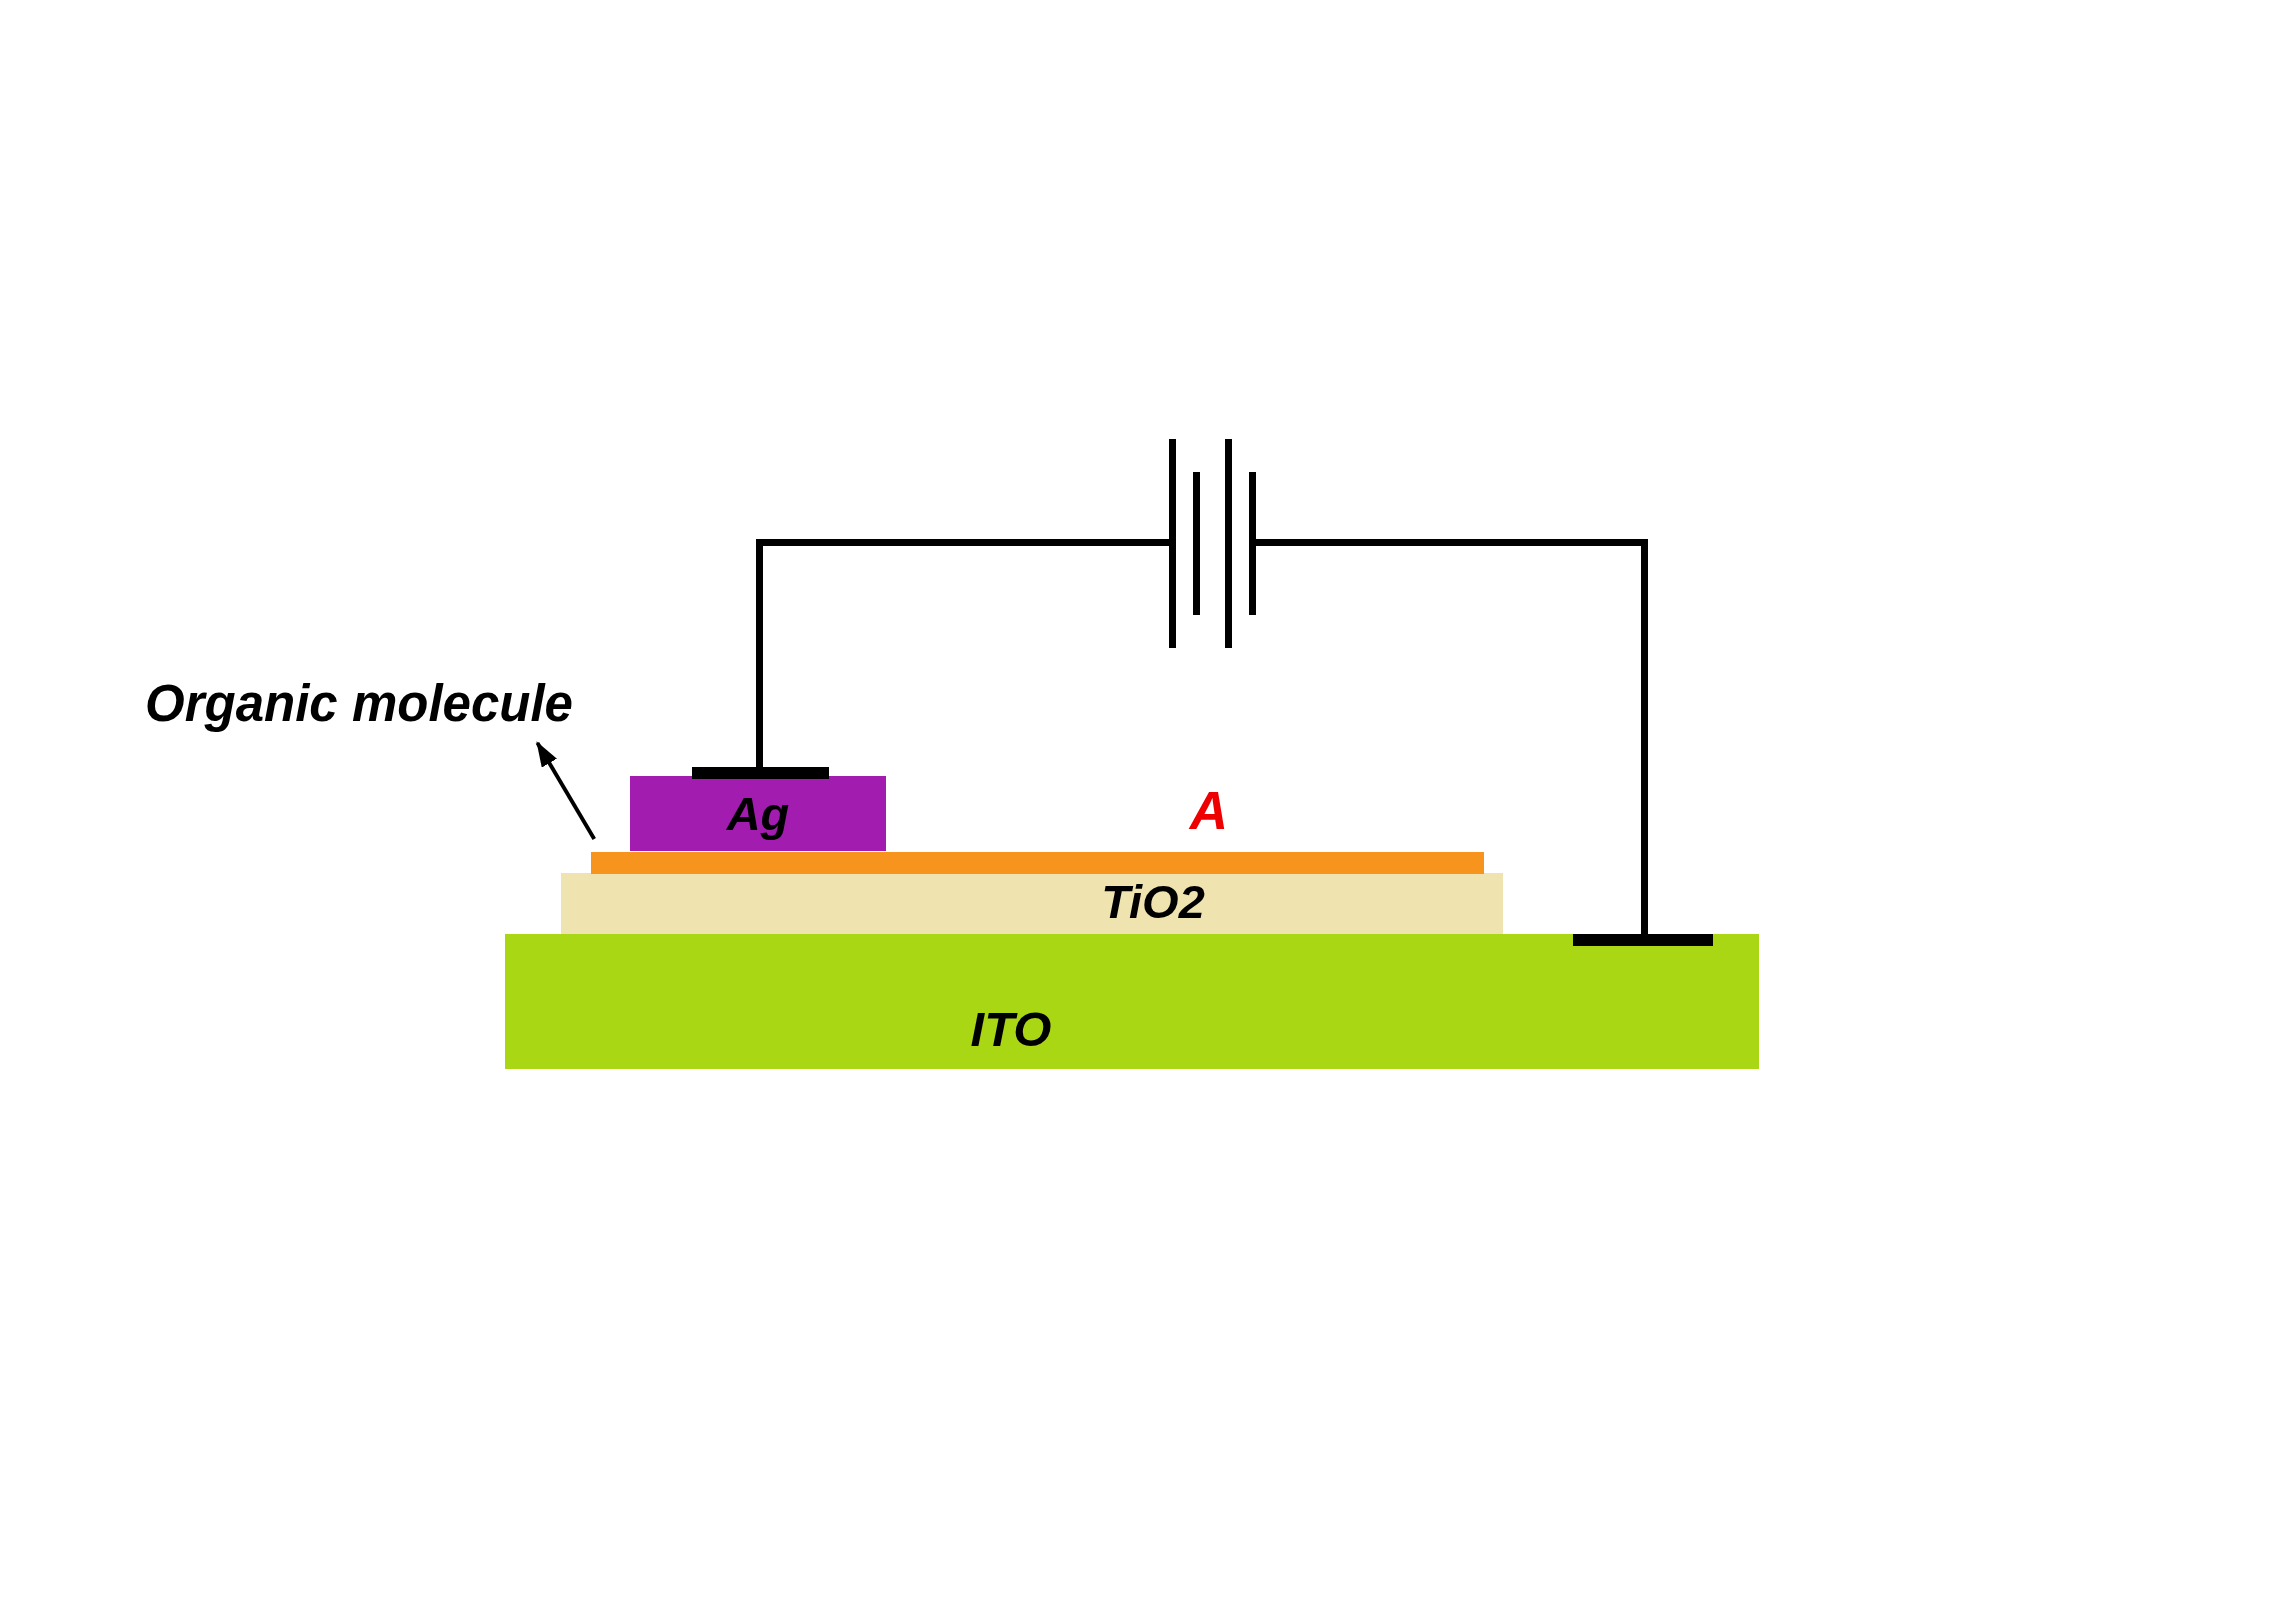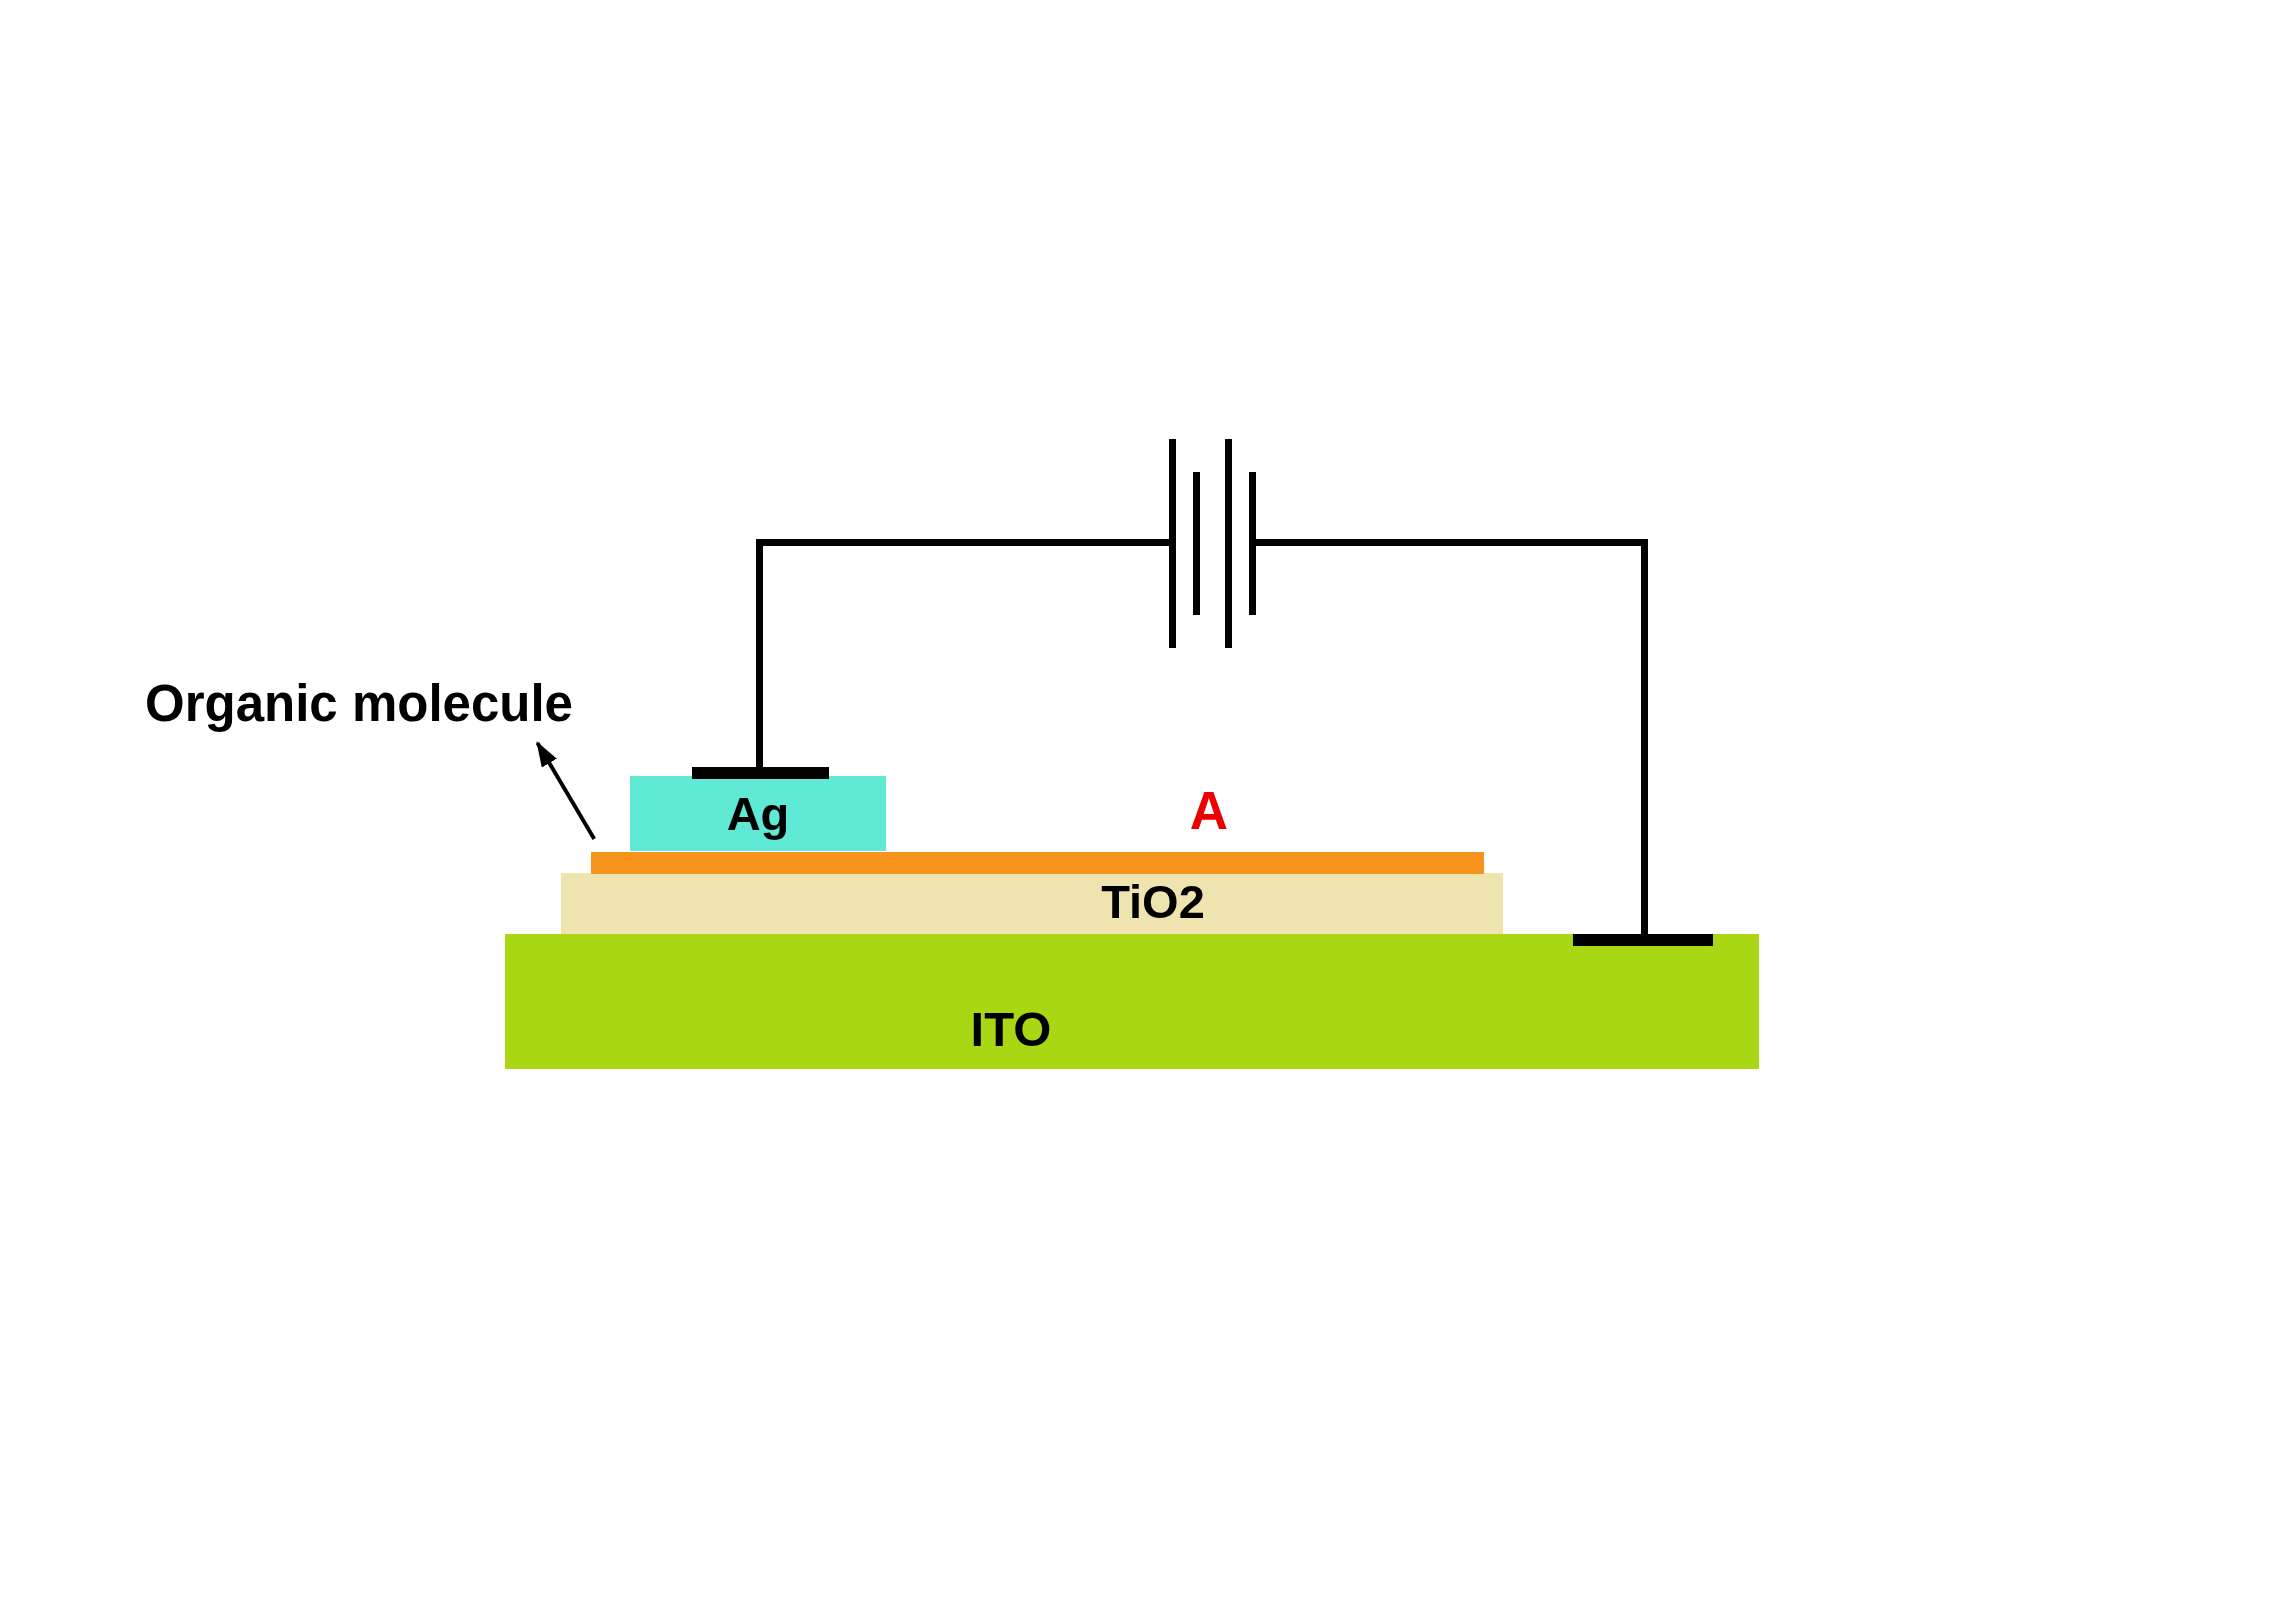--- a/index.html
+++ b/index.html
@@ -21,20 +21,21 @@
   .wire {
     position: absolute;
     background: #000000;
   }
   .label {
     position: absolute;
     font-weight: bold;
     color: #000000;
     white-space: nowrap;
     line-height: 1;
+    font-style: italic;
   }
   .centered {
     transform: translateX(-50%);
   }
   #ag-electrode {
     display: flex;
     align-items: center;
     justify-content: center;
   }
   #ag-electrode .label {
@@ -51,21 +52,21 @@
 <body>
 
 <div id="canvas">
 
   <div class="layer" id="ito-layer" style="left: 505px; top: 934px; width: 1254px; height: 135px; background-color: rgb(169, 215, 20);"></div>
 
   <div class="layer" id="tio2-layer" style="left: 561px; top: 873px; width: 942px; height: 61px; background-color: rgb(239, 228, 176);"></div>
 
   <div class="layer" id="organic-layer" style="left: 591px; top: 852px; width: 893px; height: 21.6px; background-color: rgb(247, 148, 29);"></div>
 
-  <div class="layer" id="ag-electrode" style="left: 630px; top: 776px; width: 256px; height: 75px; background-color: #5eead4;">
+  <div class="layer" id="ag-electrode" style="left: 630px; top: 776px; width: 256px; height: 75px; background-color: #a21caf;">
     <span class="label" style="font-size:47px;">Ag</span>
   </div>
 
   <div class="wire" style="left: 692px; top: 767px; width: 137px; height: 11.8px; background-color: rgb(0, 0, 0);"></div>
 
   <div class="wire" style="left: 1573px; top: 934px; width: 140px; height: 11.8px; background-color: rgb(0, 0, 0);"></div>
 
   <div class="wire" style="left: 756px; top: 542px; width: 6.9px; height: 231px; background-color: rgb(0, 0, 0);"></div>
 
   <div class="wire" style="left: 756px; top: 539px; width: 417px; height: 6.9px; background-color: rgb(0, 0, 0);"></div>

